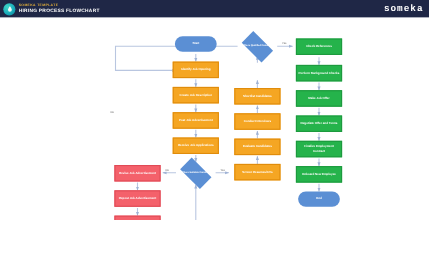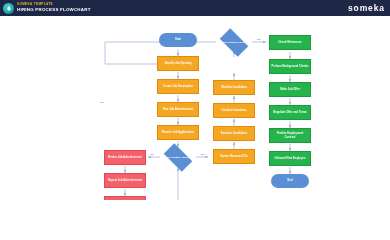--- a/index.html
+++ b/index.html
@@ -30,21 +30,21 @@
     font-size: 3.1px; letter-spacing: .35px; color: #e8b33a;
     font-weight: bold; white-space: nowrap; display: block;
   }
   #doc-title {
     font-size: 4.4px; letter-spacing: .25px; color: #ffffff;
     font-weight: bold; white-space: nowrap; display: block; margin-top: 1.6px;
   }
   #brand {
     position: absolute; right: 5px; top: 50%; transform: translateY(-50%);
     font-size: 8.5px; letter-spacing: .9px; color: #ffffff;
-    font-weight: bold; font-family: Liberation Sans, sans-serif;
+    font-weight: bold; font-family: Liberation Mono, monospace;
   }
 
   
   #canvas { position: absolute; left: 0; top: 16px; width: 390px; height: 184px; background: #ffffff; }
   #edges { position: absolute; left: 0; top: 0; width: 390px; height: 184px; }
 
   .node {
     position: absolute;
     display: flex; align-items: center; justify-content: center;
     text-align: center;

